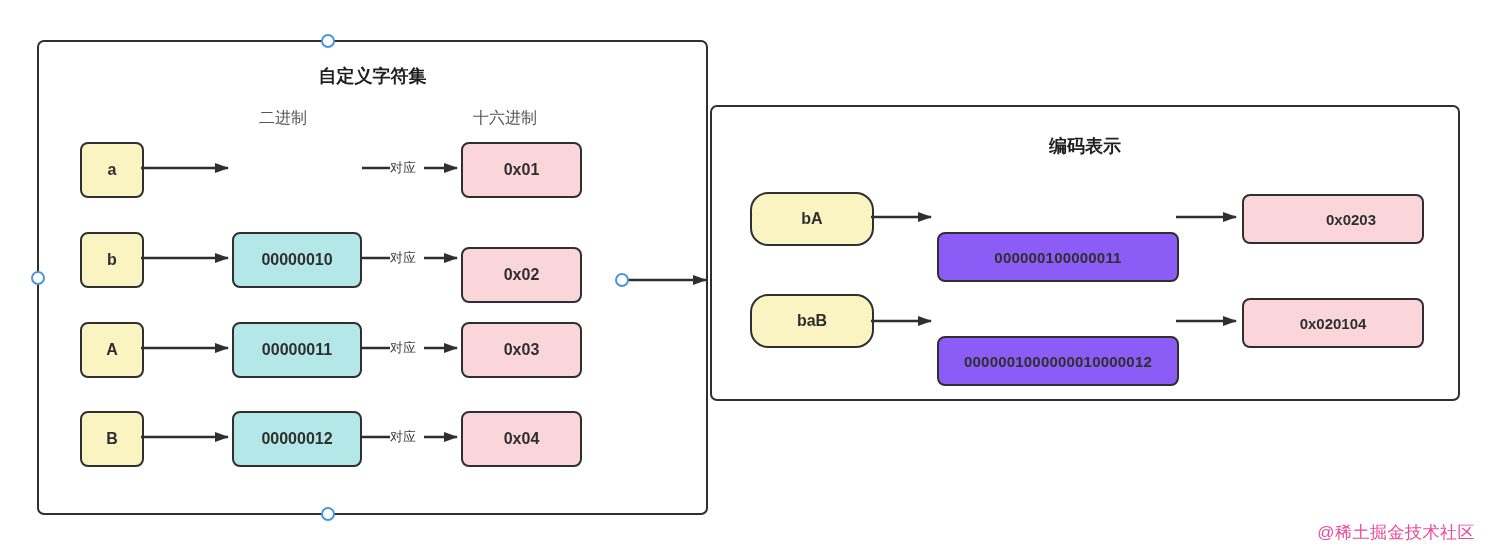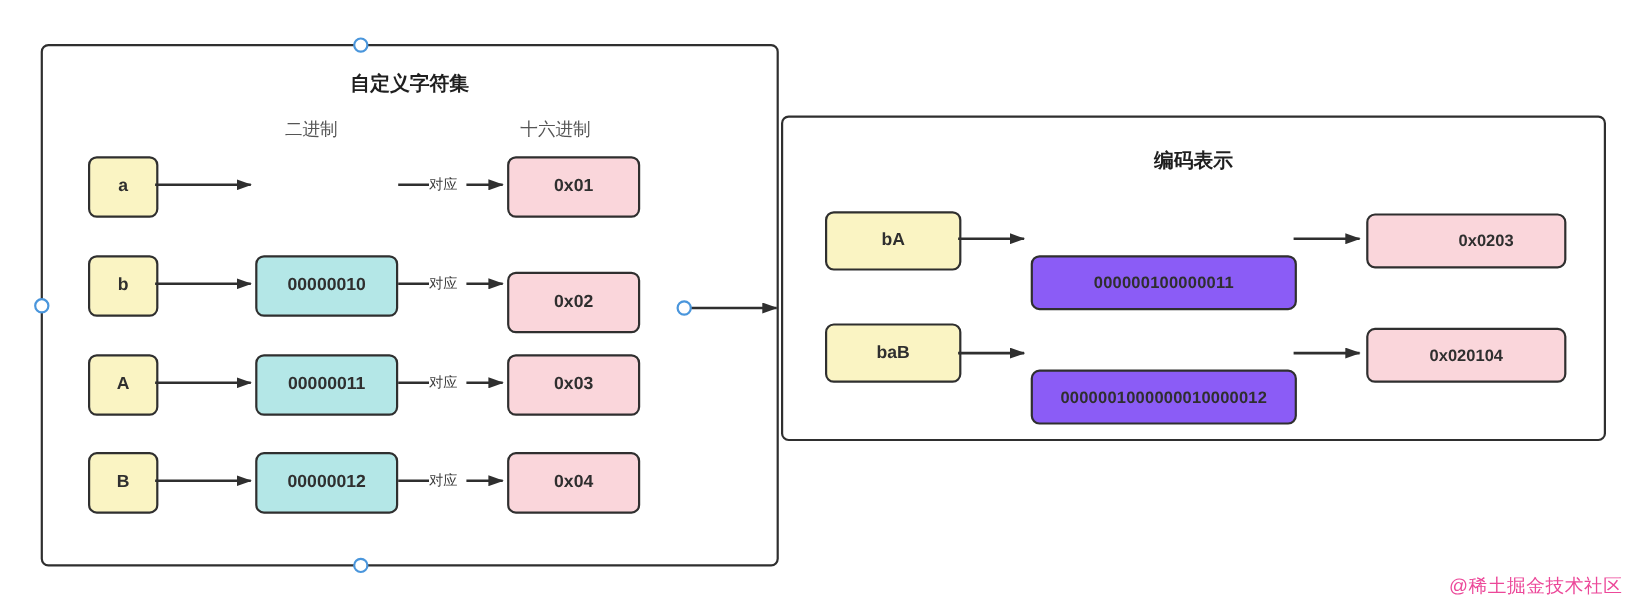--- a/index.html
+++ b/index.html
@@ -23,21 +23,21 @@
     position:absolute; font-size:16px; color:#555555; z-index:2;
   }
   .box {
     position:absolute; box-sizing:border-box; border:2px solid #2f2f2f;
     border-radius:8px; display:flex; align-items:center; justify-content:center;
     font-weight:bold; color:#2f2f2f; z-index:2;
   }
   .char-box   { background:#faf4c3; width:64px;  height:56px; font-size:16px; }
   .binary-box { background:#b4e7e7; width:130px; height:56px; font-size:16px; }
   .hex-box    { background:#fad6db; width:121px; height:56px; font-size:16px; }
-  .enc-string-box { background:#faf4c3; width:124px; height:54px; font-size:16px; }
+  .enc-string-box { background:#faf4c3; width:124px; height:54px; font-size:16px;border-radius:18px; }
   .enc-binary-box { background:#8b5cf6; width:242px; height:50px; font-size:15px; letter-spacing:0.2px;margin-top:38px; }
   .enc-hex-box    { background:#fad6db; width:182px; height:50px; font-size:15px; }
   .overlay {
     position:absolute; left:0; top:0; z-index:5; pointer-events:none;
   }
   .map-label {
     position:absolute; width:34px; text-align:left; font-size:13px;
     color:#3d3d3d; background:#ffffff; z-index:6; line-height:16px;
   }
   #watermark {

